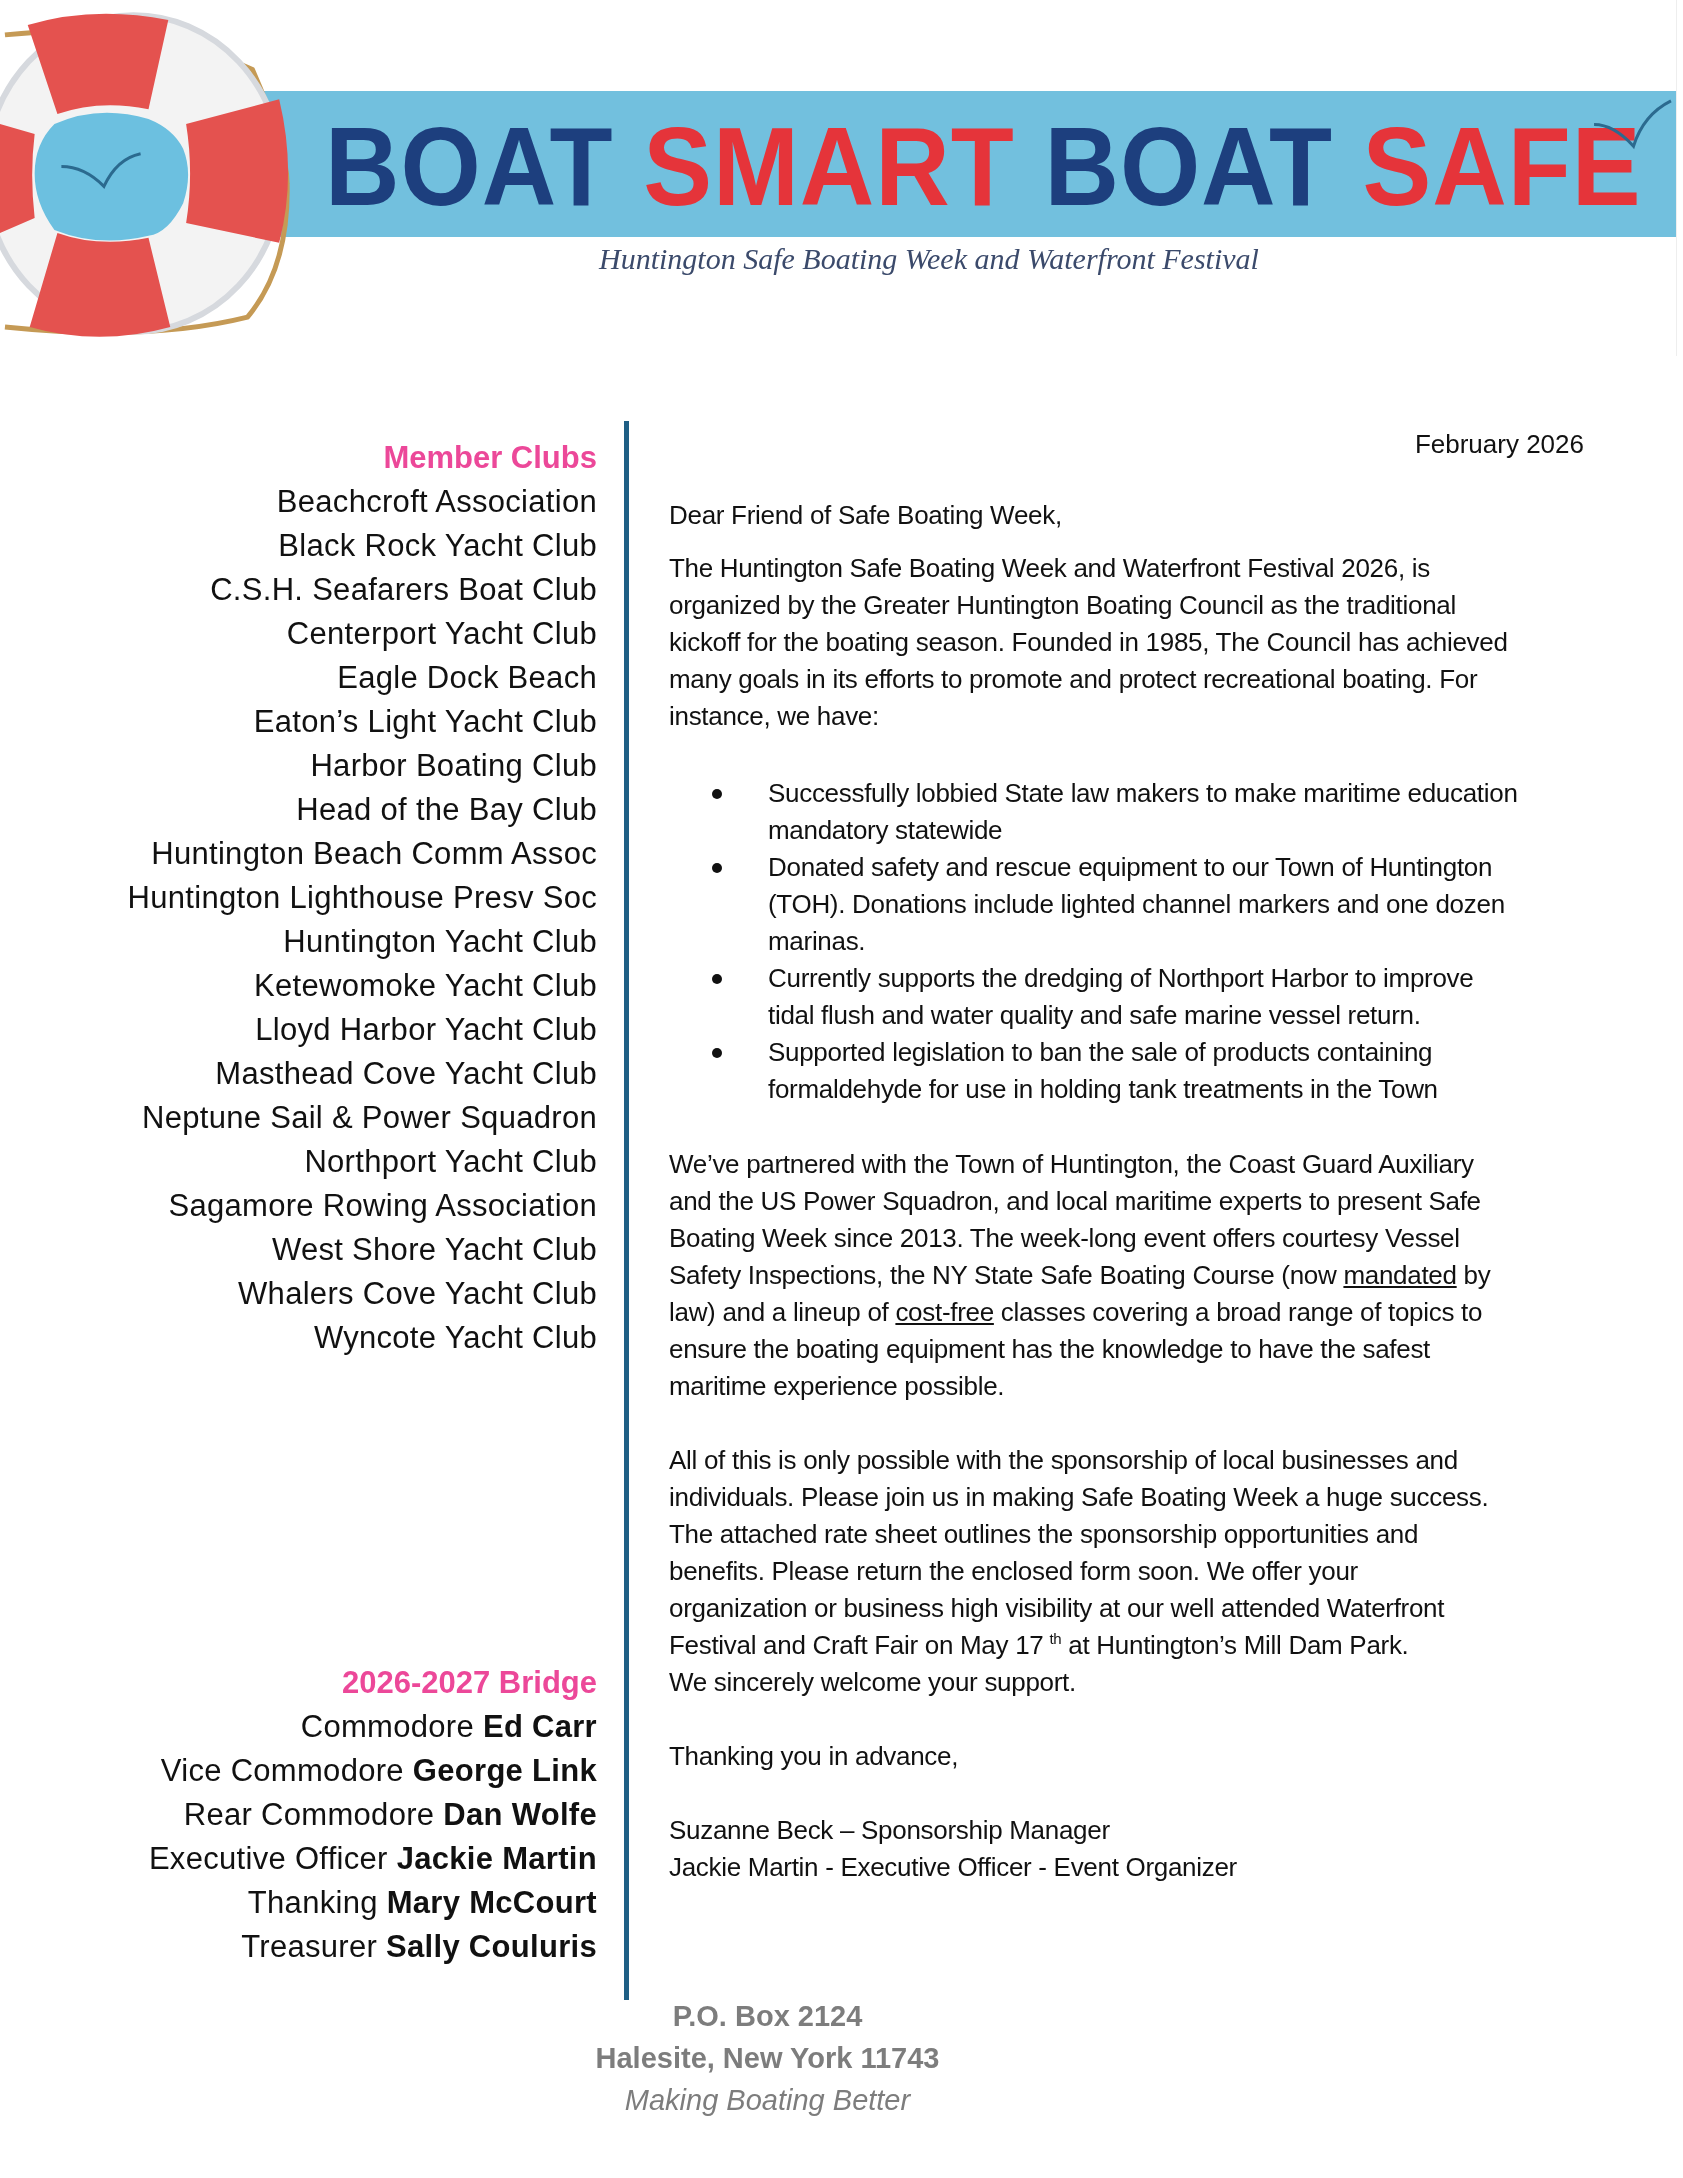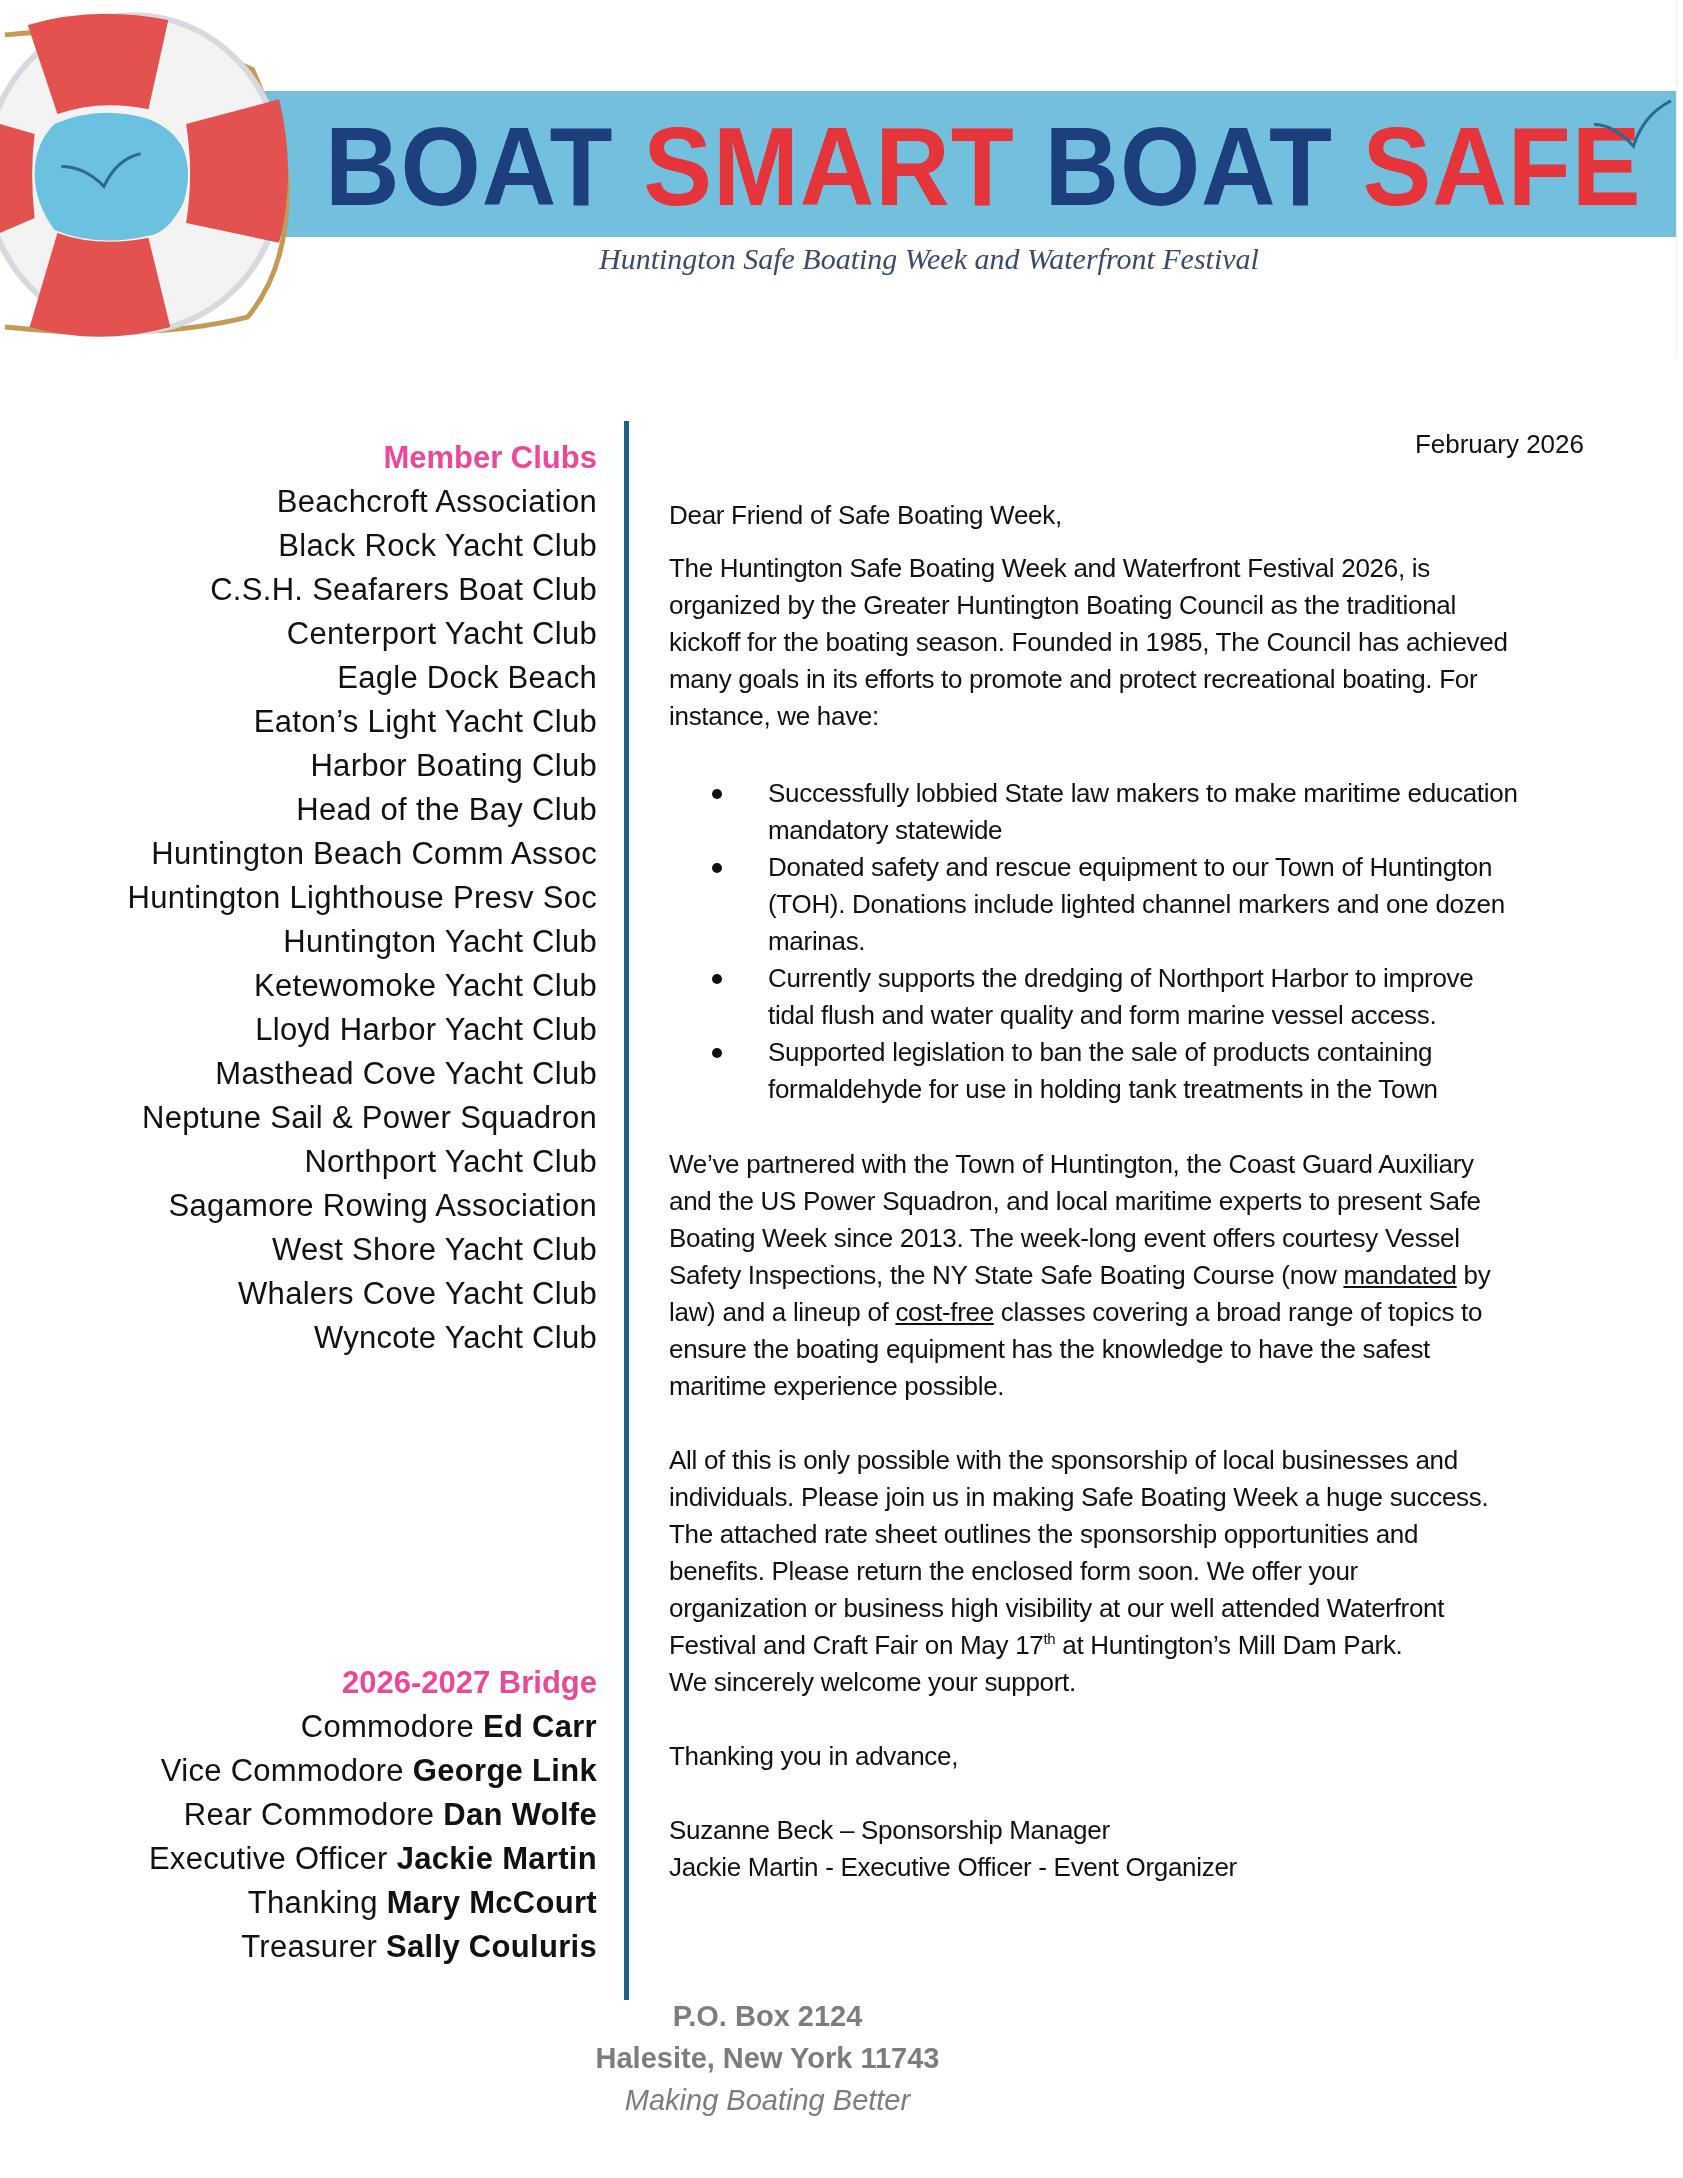--- a/index.html
+++ b/index.html
@@ -27,21 +27,21 @@
 
   
   .body { position:absolute; left:669px; top:426px; width:931px; font-family:Liberation Sans, sans-serif; font-size:26px; line-height:37px; color:#111; letter-spacing:-0.3px; }
   .date { position:absolute; right:99px; top:426px; font-family:"Liberation Sans", sans-serif; font-size:26px; line-height:37px; }
   .p { margin:0; }
   .gap { height:37px; }
   ul.bullets { list-style:none; margin:0; padding:0; }
   ul.bullets li { position:relative; padding-left:99px; }
   ul.bullets li .dot { position:absolute; left:43px; top:14px; width:10px; height:10px; border-radius:50%; background:#111; }
   .u { text-decoration:underline; }
-  sup { font-size:15px; line-height:0; }
+  sup { font-size:15px; line-height:0;margin-left:6px; }
 
   
   .footer { position:absolute; left:540px; top:1995px; width:455px; text-align:center; color:#7d7d7d; font-family:"Liberation Sans", sans-serif; }
   .footer .f1 { font-weight:700; font-size:29px; line-height:42px; }
   .footer .f3 { font-style:italic; font-size:29px; line-height:42px; }
 </style>
 </head>
 <body>
 
 <div class="right-edge"></div>
@@ -141,21 +141,21 @@
       </li>
       <li>
         <span class="dot"></span>
         <div>Donated safety and rescue equipment to our Town of Huntington</div>
         <div>(TOH). Donations include lighted channel markers and one dozen</div>
         <div>marinas.</div>
       </li>
       <li>
         <span class="dot"></span>
         <div>Currently supports the dredging of Northport Harbor to improve</div>
-        <div>tidal flush and water quality and form marine vessel access.</div>
+        <div>tidal flush and water quality and safe marine vessel return.</div>
       </li>
       <li>
         <span class="dot"></span>
         <div>Supported legislation to ban the sale of products containing</div>
         <div>formaldehyde for use in holding tank treatments in the Town</div>
       </li>
     </ul>
   <div class="gap" style="height:38px"></div>
 
   <div>

